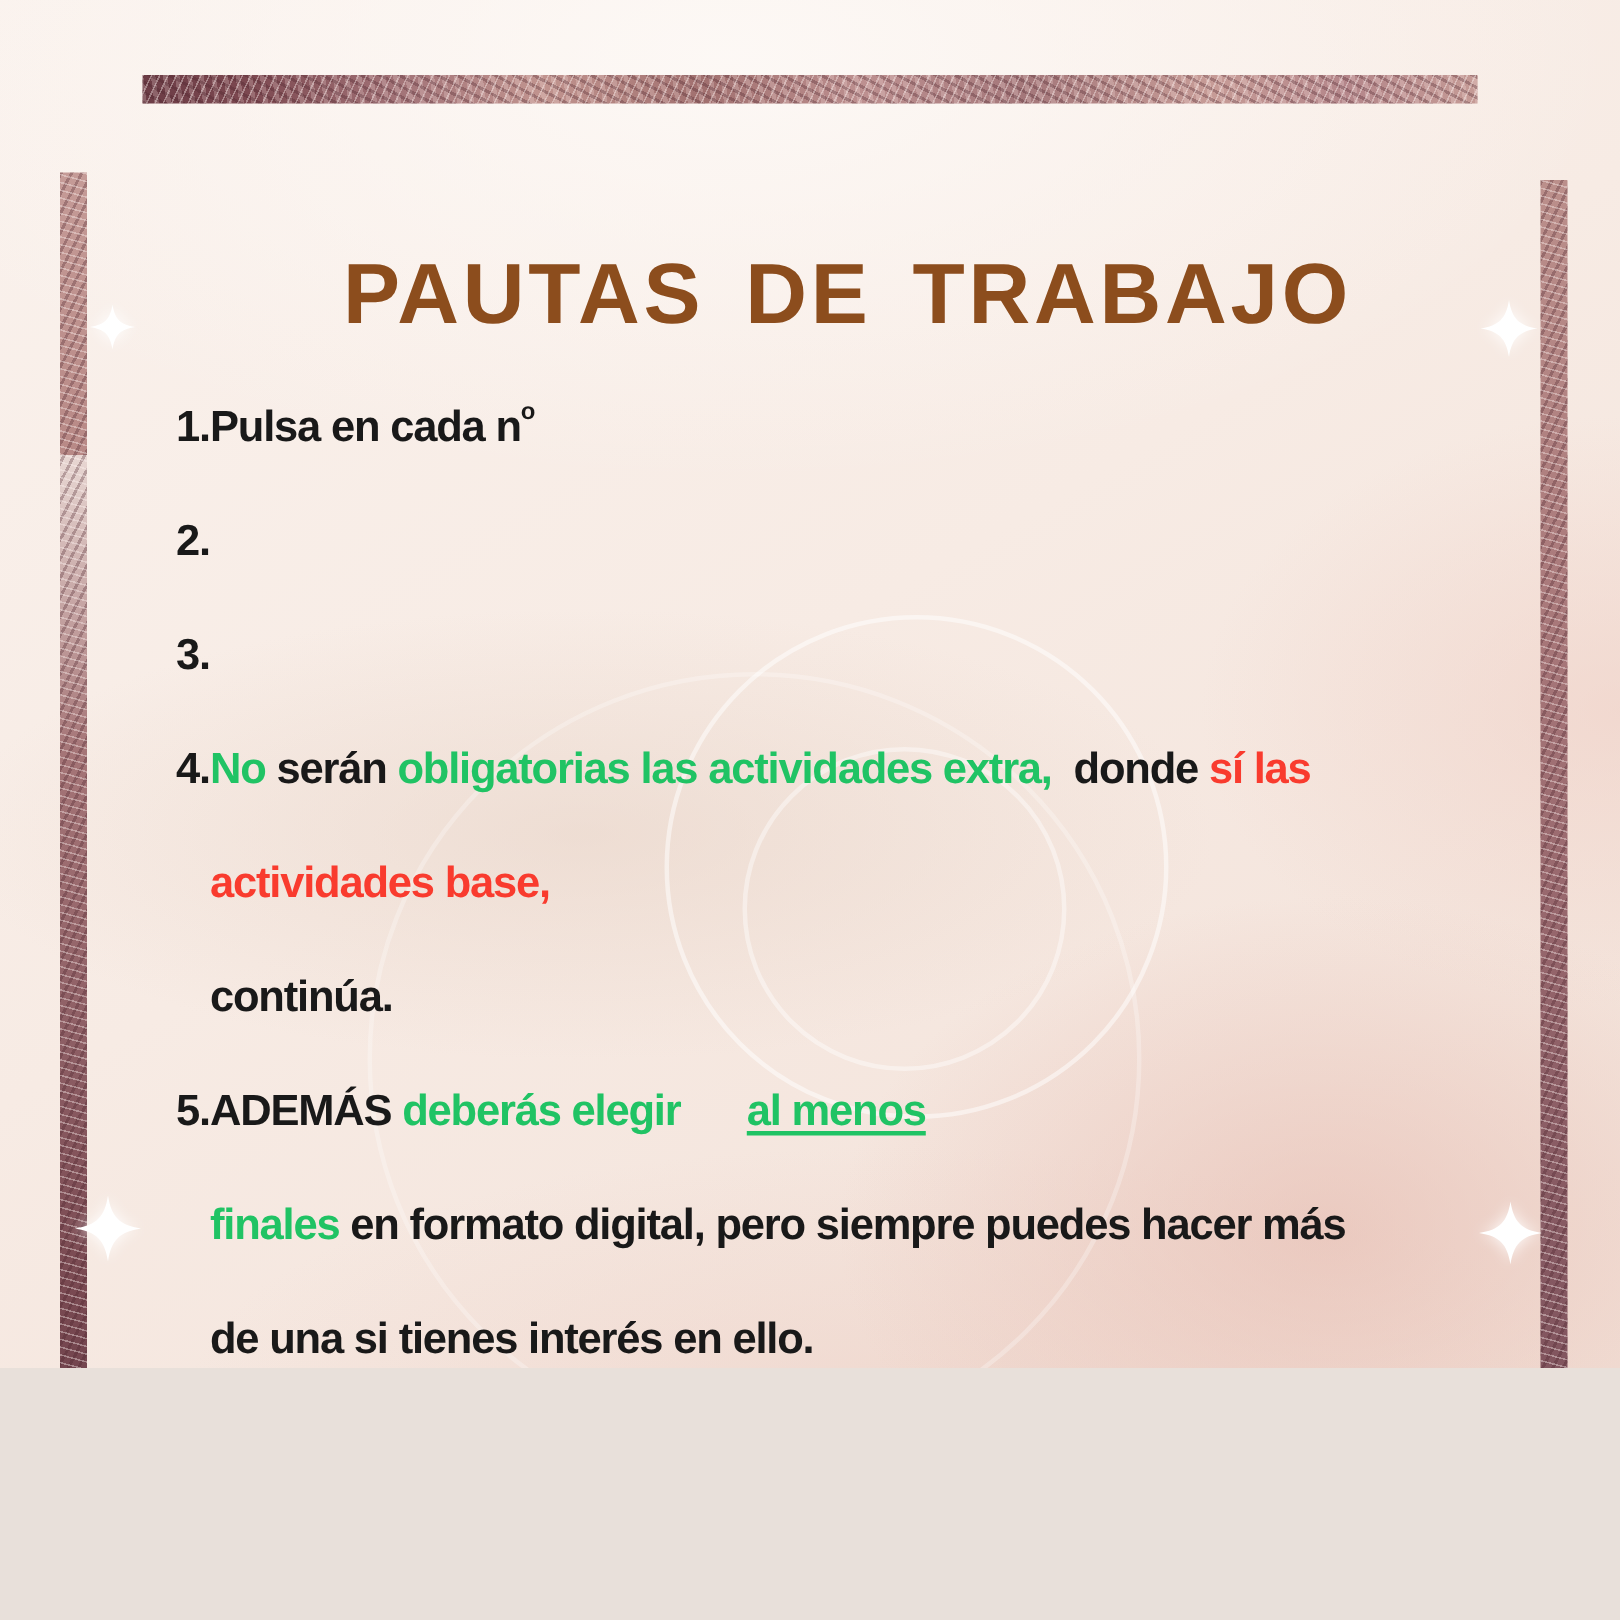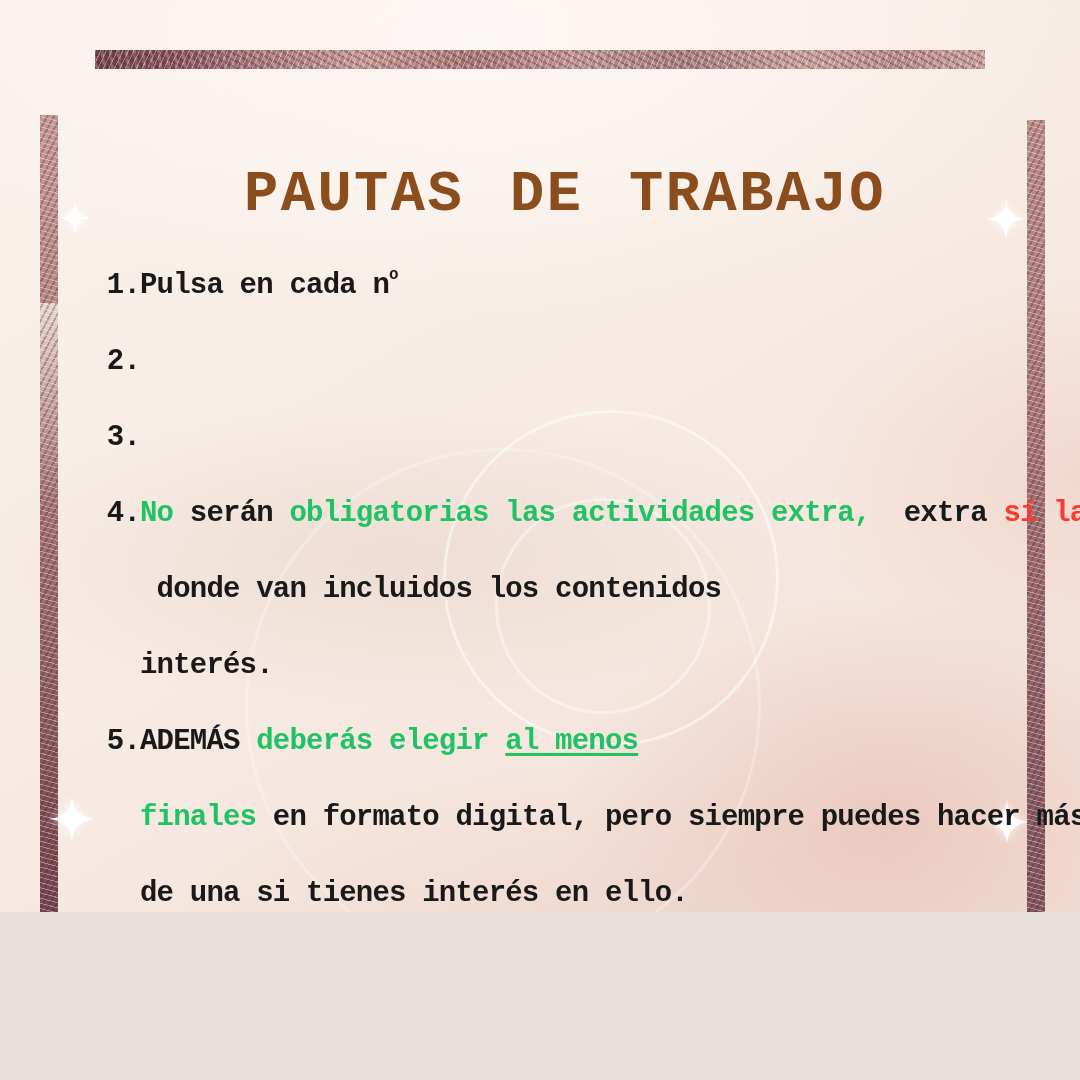--- a/index.html
+++ b/index.html
@@ -1,18 +1,18 @@
 <!DOCTYPE html>
 <html style="--title-brown: #8c4d1d; --ink: #191919; --accent-green: #20c364; --accent-red: #f93b2e; --frame-rose-dark: #6b3e47; --frame-rose-light: #c9a09a; --sparkle-white: #ffffff;"><head>
 <meta charset="utf-8">
 <style>
   html,body{margin:0;padding:0;background:#e8e0da;}
   .canvas{
     position:relative;width:1080px;height:912px;overflow:hidden;
-    font-family:Liberation Mono, monospace;
+    font-family:Liberation Sans, sans-serif;
     background:
       radial-gradient(42% 34% at 82% 90%, rgba(229,185,174,.60), rgba(229,185,174,0) 72%),
       radial-gradient(36% 30% at 100% 52%, rgba(238,203,193,.50), rgba(238,203,193,0) 72%),
       radial-gradient(52% 22% at 36% 61%, rgba(229,208,195,.50), rgba(229,208,195,0) 75%),
       radial-gradient(62% 26% at 55% 102%, rgba(236,206,196,.48), rgba(236,206,196,0) 70%),
       radial-gradient(70% 40% at 45% 4%, rgba(253,249,246,.92), rgba(253,249,246,0) 78%),
       linear-gradient(150deg,#faf2ed 0%,#f7ebe4 48%,#f2e0d7 100%);
   }
   
   .ring{position:absolute;border-radius:50%;pointer-events:none;}
@@ -69,21 +69,21 @@
     color:var(--title-brown,#8c4d1d);
   }
 
   
   .list{position:absolute;left:102px;top:247px;width:930px;}
   .line{height:76px;display:flex;align-items:center;white-space:pre;
         font-size:29px;font-weight:700;letter-spacing:-.8px;color:var(--ink,#191919);}
   .num{display:inline-block;width:38px;text-align:right;flex:none;}
   .c-green{color:var(--accent-green,#20c364);}
   .c-red{color:var(--accent-red,#f93b2e);}
-  .u{text-decoration:underline;text-decoration-thickness:2.5px;text-underline-offset:4px;}
+  .u{text-decoration:underline;text-decoration-thickness:2.5px;text-underline-offset:4px;margin-left:37px;}
   .sup{font-size:.55em;position:relative;top:-.62em;letter-spacing:0;}
 </style>
 </head>
 <body>
 
 <div class="canvas">
 
   <div class="ring ring3"></div>
   <div class="ring ring1"></div>
   <div class="ring ring2"></div>
@@ -113,21 +113,21 @@
         <path d="M12 0C13.2 7.8 16.2 10.8 24 12 16.2 13.2 13.2 16.2 12 24 10.8 16.2 7.8 13.2 0 12 7.8 10.8 10.8 7.8 12 0Z" fill="#ffffff"></path>
       </svg>
   </span>
 
   <h1 class="title">PAUTAS DE TRABAJO</h1>
 
   <div class="list">
       <div class="line"><span class="num">1.</span><span class="seg">Pulsa en cada n</span><span class="seg sup">o</span></div>
       <div class="line"><span class="num">2.</span></div>
       <div class="line"><span class="num">3.</span></div>
-      <div class="line"><span class="num">4.</span><span class="seg c-green">No</span><span class="seg"> serán </span><span class="seg c-green">obligatorias las actividades extra,</span><span class="seg">  extra </span><span class="seg c-red">sí las</span></div>
-      <div class="line"><span class="num"></span><span class="seg"> donde van incluidos los contenidos</span></div>
-      <div class="line"><span class="num"></span><span class="seg">interés.</span></div>
+      <div class="line"><span class="num">4.</span><span class="seg c-green">No</span><span class="seg"> serán </span><span class="seg c-green">obligatorias las actividades extra,</span><span class="seg">  donde </span><span class="seg c-red">sí las</span></div>
+      <div class="line"><span class="num"></span><span class="seg c-red">actividades base,</span></div>
+      <div class="line"><span class="num"></span><span class="seg">continúa.</span></div>
       <div class="line"><span class="num">5.</span><span class="seg">ADEMÁS </span><span class="seg c-green">deberás elegir </span><span class="seg c-green u">al menos</span></div>
       <div class="line"><span class="num"></span><span class="seg c-green">finales</span><span class="seg"> en formato digital, pero siempre puedes hacer más</span></div>
       <div class="line"><span class="num"></span><span class="seg">de una si tienes interés en ello.</span></div>
     </div>
 
 </div>
 
 </body></html>

